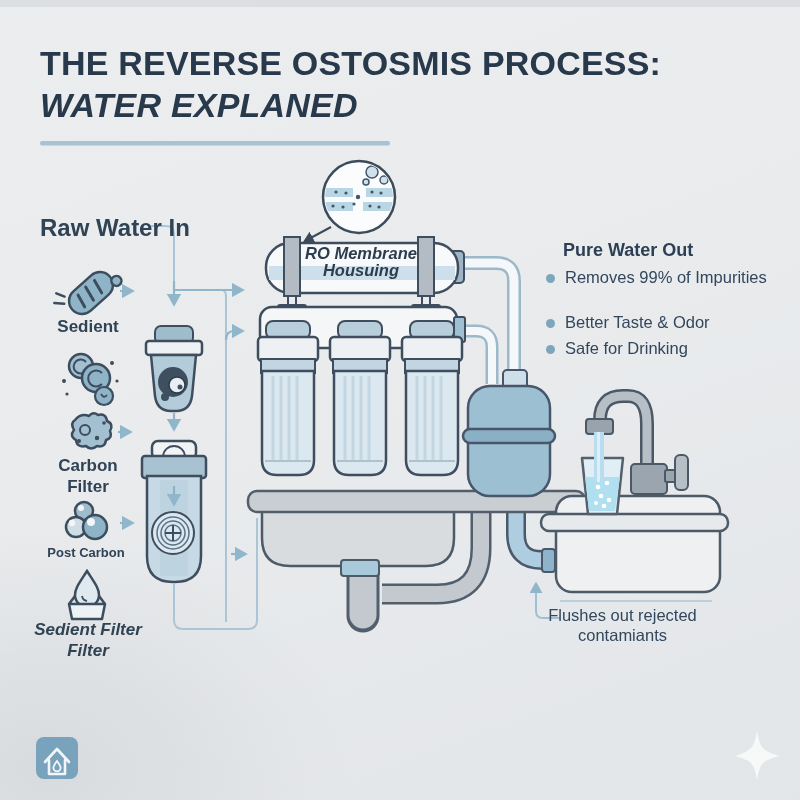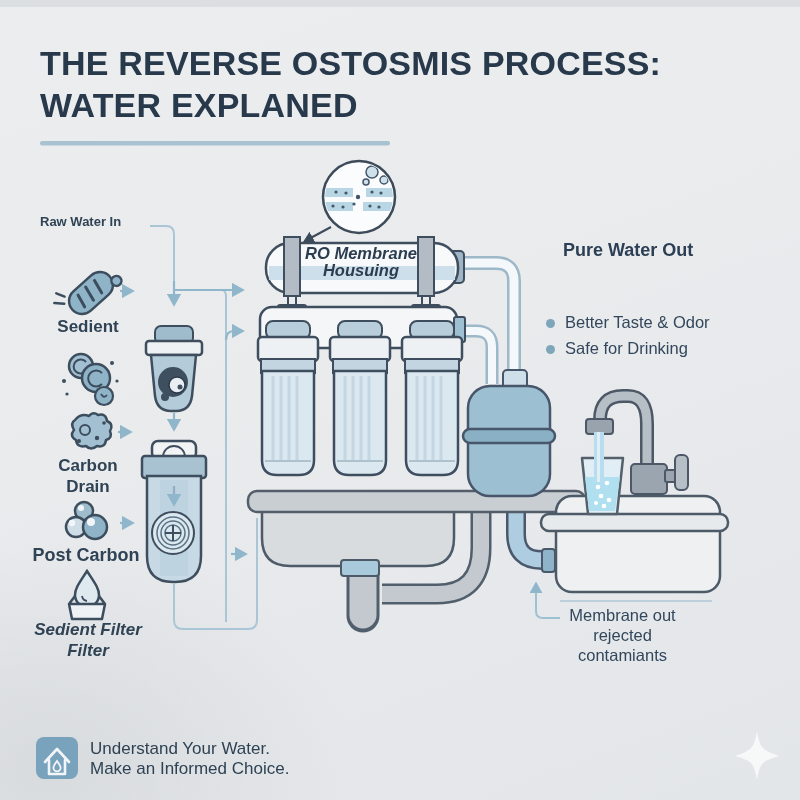--- a/index.html
+++ b/index.html
@@ -287,47 +287,47 @@
       <rect x="36" y="737" width="42" height="42" rx="8" fill="#79a3bc"></rect>
       <path d="M45,762 L57,749 L69,762" fill="none" stroke="#f2f6f8" stroke-width="2.6" stroke-linecap="round" stroke-linejoin="round"></path>
       <path d="M49,760 V774 H65 V760" fill="none" stroke="#f2f6f8" stroke-width="2.6" stroke-linecap="round" stroke-linejoin="round"></path>
       <path d="M57,761 c-2.2,3.2 -3.6,5 -3.6,6.8 a3.6,3.6 0 0 0 7.2,0 c0,-1.8 -1.4,-3.6 -3.6,-6.8 Z" fill="none" stroke="#f2f6f8" stroke-width="1.8"></path>
     </g>
 
     <path d="M757,731 C760,748 762,750 779,756 C762,761 760,763 757,780 C754,763 752,761 735,756 C752,750 754,748 757,731 Z" fill="#fafbfc" opacity="0.85"></path>
   </svg>
 
   <div class="txt title" style="left:40px;top:46px;">THE REVERSE OSTOSMIS PROCESS:</div>
-  <div class="txt title" style="left:40px;top:88px;">WATER EXPLANED</div>
-
-  <div class="txt h-label" style="left:40px;top:214px;font-size:13px;">Raw Water In</div>
+  <div class="txt title" style="left:40px;top:88px;font-style:italic;">WATER EXPLANED</div>
+
+  <div class="txt h-label" style="left:40px;top:214px;font-size:24px;">Raw Water In</div>
 
   <div class="txt h-label center" style="left:38px;top:317px;width:100px;font-size:17px;">Sedient</div>
   <div class="txt h-label center ml" style="left:38px;top:455px;width:100px;font-size:17px;line-height:1.25;">Carbon
-Drain</div>
-  <div class="txt h-label center" style="left:24px;top:545px;width:124px;font-size:18px;">Post Carbon</div>
+Filter</div>
+  <div class="txt h-label center" style="left:24px;top:545px;width:124px;font-size:13px;">Post Carbon</div>
   <div class="txt h-label center ml" style="left:18px;top:619px;width:140px;font-size:17px;line-height:1.25;font-style:italic;">Sedient Filter
 Filter</div>
 
   <div class="txt h-label center ml" style="left:286px;top:245px;width:150px;font-size:16.5px;line-height:1.05;color:#2c3d4f;font-style:italic;">RO Membrane
 Housuing</div>
 
   <div class="txt h-label" style="left:563px;top:240px;font-size:18px;color:#2c3f54;text-align:right;">Pure Water Out</div>
 
+  <div class="bullet-row" style="left:546px;top:268px;">
+    <span class="bullet-dot"></span>
+    <span class="bullet-text">Removes 99% of Impurities</span>
+  </div>
   <div class="bullet-row" style="left:546px;top:339px;">
     <span class="bullet-dot"></span>
     <span class="bullet-text">Safe for Drinking</span>
   </div>
   <div class="bullet-row" style="left:546px;top:313px;">
     <span class="bullet-dot"></span>
     <span class="bullet-text">Better Taste &amp; Odor</span>
   </div>
 
 
-  <div class="txt center ml" style="left:540px;top:606px;width:165px;font-size:16.5px;line-height:1.2;color:#33475c;">Membrane out rejected
+  <div class="txt center ml" style="left:540px;top:606px;width:165px;font-size:16.5px;line-height:1.2;color:#33475c;">Flushes out rejected
 contamiants</div>
 
-  <div class="txt" style="left:90px;top:739px;font-size:17px;line-height:1.18;color:#2e4254;">
-    <div>Understand Your Water.</div>
-    <div>Make an Informed Choice.</div>
-  </div>
 
 </div>
 
 </body></html>

